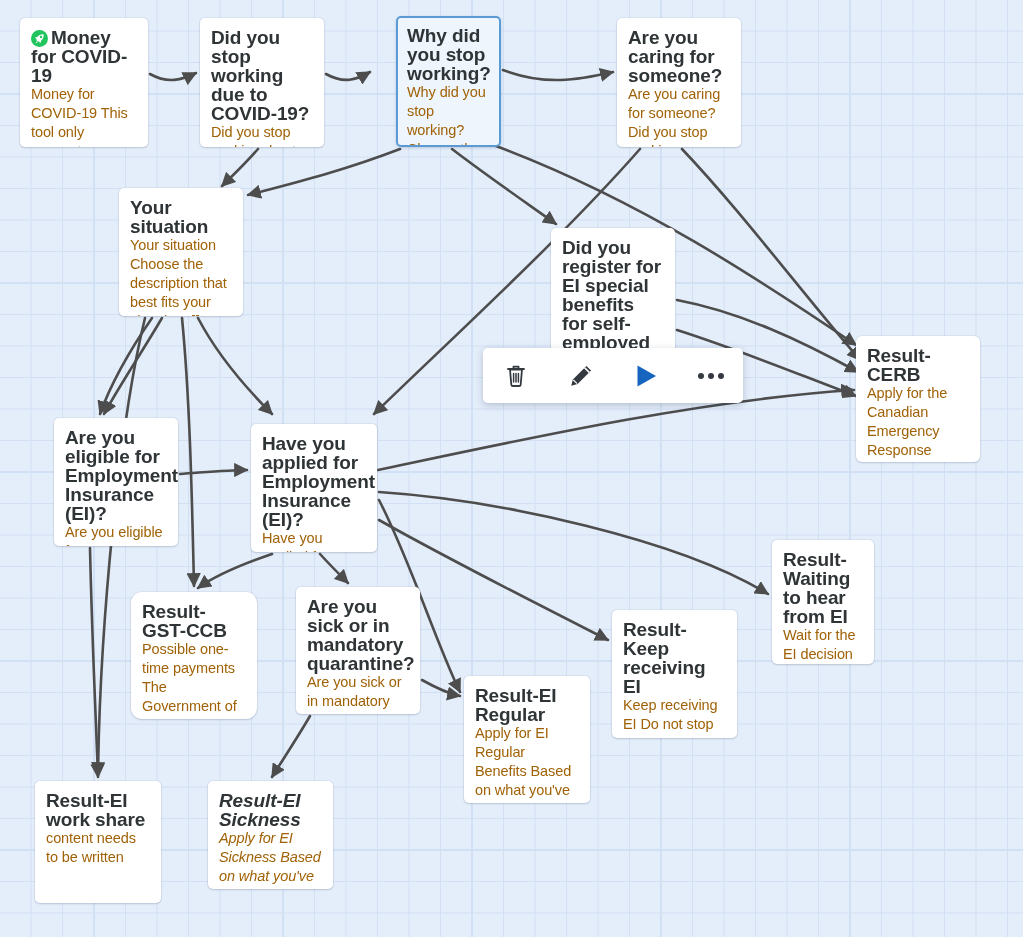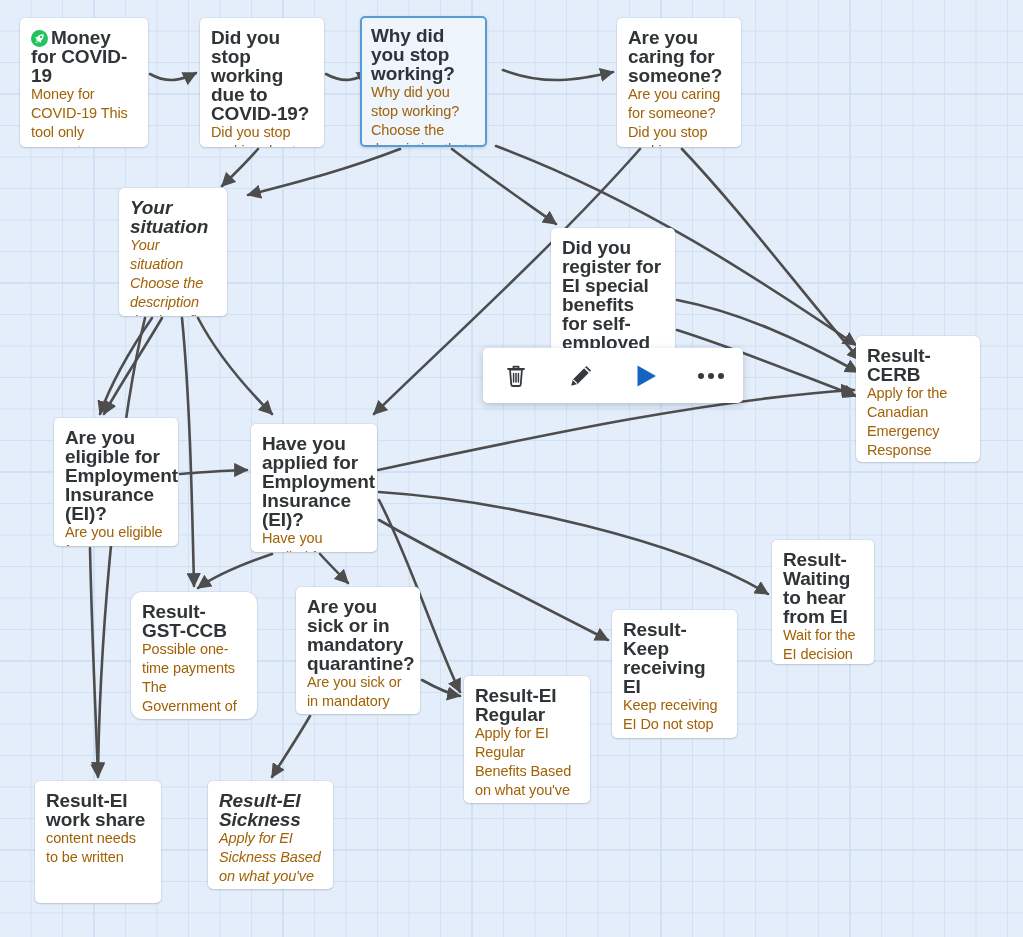--- a/index.html
+++ b/index.html
@@ -157,29 +157,29 @@
               <path d="M12.6 4.3 C10.2 4.0 7.6 5.0 6.3 7.0 L5.0 6.9 L4.0 8.1 L5.6 8.7 C5.4 9.3 5.4 9.9 5.6 10.4 L6.6 11.4 C7.1 11.6 7.7 11.6 8.3 11.4 L8.9 13.0 L10.1 12.0 L10.0 10.7 C12.0 9.4 13.0 6.8 12.6 4.3 Z" fill="#ffffff"></path>
               <circle cx="10.0" cy="7.0" r="1.15" fill="#21c45d"></circle>
               <path d="M5.6 11.4 C4.9 12.1 4.6 13.3 4.6 13.3 C4.6 13.3 5.8 13.0 6.5 12.3 Z" fill="#ffffff"></path>
             </svg></span><span>Money for COVID-19</span></div>
         <div class="node-body">Money for COVID-19 This tool only suggests</div>
       </div>
       <div class="node" style="left: 200px; top: 18px; width: 124px; height: 129px;">
         <div class="node-title">Did you stop working due to COVID-19?</div>
         <div class="node-body">Did you stop working due to COVID-19?</div>
       </div>
-      <div class="node selected" style="left: 360px; top: 16px; width: 127px; height: 131px;">
+      <div class="node selected" style="left: 396px; top: 16px; width: 105px; height: 131px;">
         <div class="node-title">Why did you stop working?</div>
         <div class="node-body">Why did you stop working? Choose the description that</div>
       </div>
       <div class="node" style="left: 617px; top: 18px; width: 124px; height: 129px;">
         <div class="node-title">Are you caring for someone?</div>
         <div class="node-body">Are you caring for someone? Did you stop working</div>
       </div>
-      <div class="node" style="left: 119px; top: 188px; width: 108px; height: 128px; font-style: italic;">
+      <div class="node" style="left: 119px; top: 188px; width: 124px; height: 128px;">
         <div class="node-title">Your situation</div>
         <div class="node-body">Your situation Choose the description that best fits your situation: [[You</div>
       </div>
       <div class="node" style="left: 551px; top: 228px; width: 124px; height: 148px;">
         <div class="node-title">Did you register for EI special benefits for self-employed people at least</div>
       </div>
       <div class="node" style="left: 856px; top: 336px; width: 124px; height: 126px; border-radius: 6px;">
         <div class="node-title">Result-CERB</div>
         <div class="node-body">Apply for the Canadian Emergency Response Benefit Based</div>
       </div>

